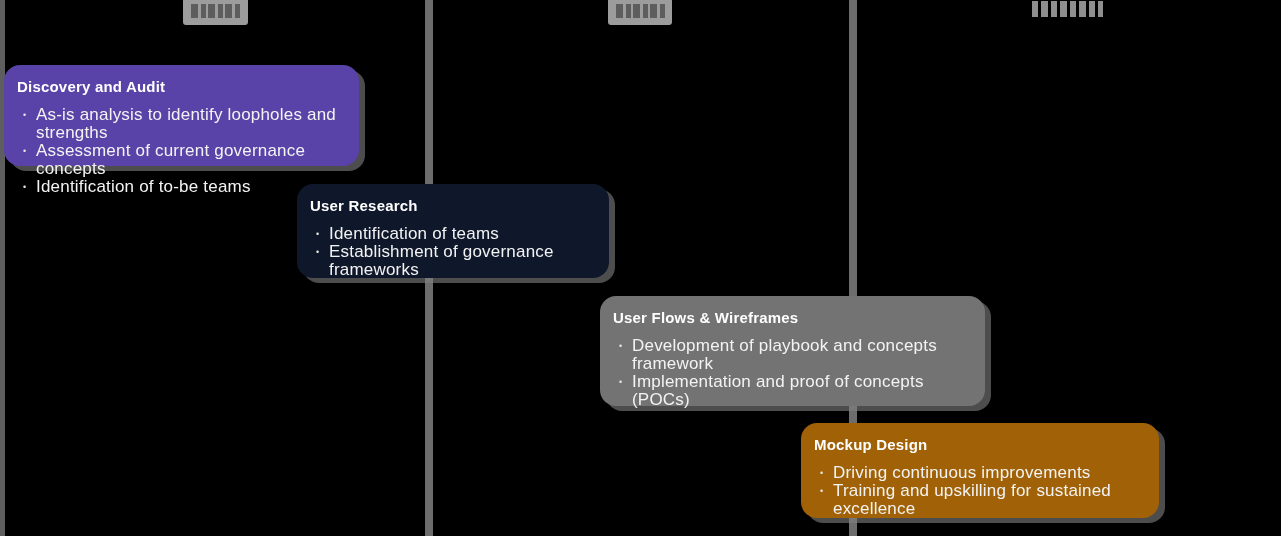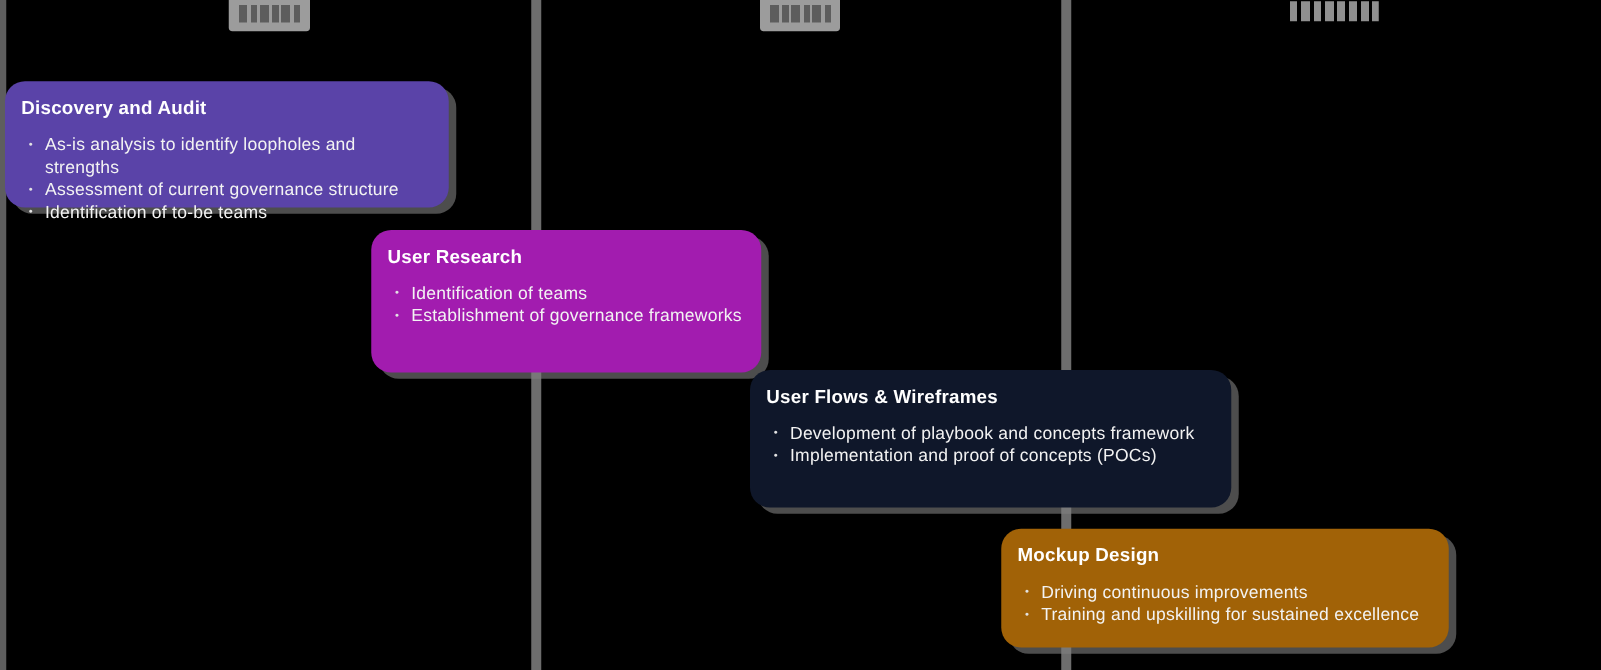--- a/index.html
+++ b/index.html
@@ -89,39 +89,39 @@
     letter-spacing: 0.2px;
     color: #ffffff;
   }
   .card-bullets {
     list-style: none;
     margin: 11px 0 0 0;
     padding: 0 0 0 6px;
   }
   .card-bullets li {
     position: relative;
-    font-size: 14px;
+    font-size: 17px;
     line-height: 18px;
     letter-spacing: 0.2px;
     color: #f3f3f3;
     padding-left: 13px;
   }
   .card-bullets li::before {
     content: "\2022";
     position: absolute;
     left: 0;
     top: 0;
     font-size: 9px;
     line-height: 18px;
     color: #e3e3e3;
   }
 
   .card-purple { left: 4px;   top: 65px;  width: 355px; height: 101px; background: #5a43a8; }
-  .card-blue   { left: 297px; top: 184px; width: 312px; height: 114px;  background: #a21caf; }
-  .card-orange { left: 600px; top: 296px; width: 385px; height: 110px; background: #0f172a; }
+  .card-blue   { left: 297px; top: 184px; width: 312px; height: 94px;  background: #0f172a; }
+  .card-orange { left: 600px; top: 296px; width: 385px; height: 110px; background: #737373; }
   .card-green  { left: 801px; top: 423px; width: 358px; height: 95px;  background: #a16207; }
 </style>
 </head>
 <body>
 
 <div class="stage">
 
   <div class="edge-strip"></div>
   <div class="divider divider-1"></div>
   <div class="divider divider-2"></div>
@@ -133,21 +133,21 @@
     <div class="frag"></div>
   </div>
   <div class="marker-text-3">
     <div class="frag"></div>
   </div>
 
   <div class="card card-purple">
     <div class="card-title">Discovery and Audit</div>
     <ul class="card-bullets">
       <li>As-is analysis to identify loopholes and strengths</li>
-      <li>Assessment of current governance structure</li>
+      <li>Assessment of current governance concepts</li>
       <li>Identification of to-be teams</li>
     </ul>
   </div>
 
   <div class="card card-blue">
     <div class="card-title">User Research</div>
     <ul class="card-bullets">
       <li>Identification of teams</li>
       <li>Establishment of governance frameworks</li>
     </ul>

